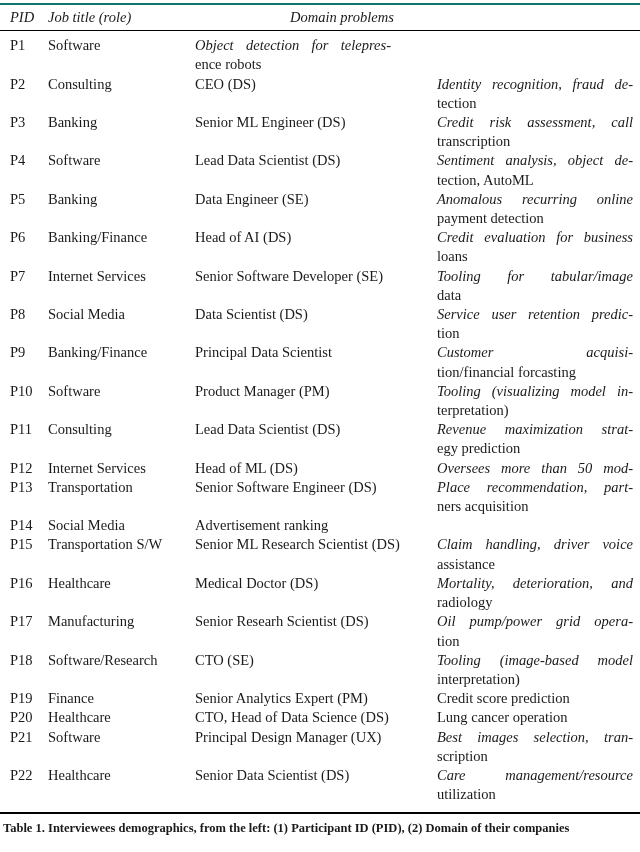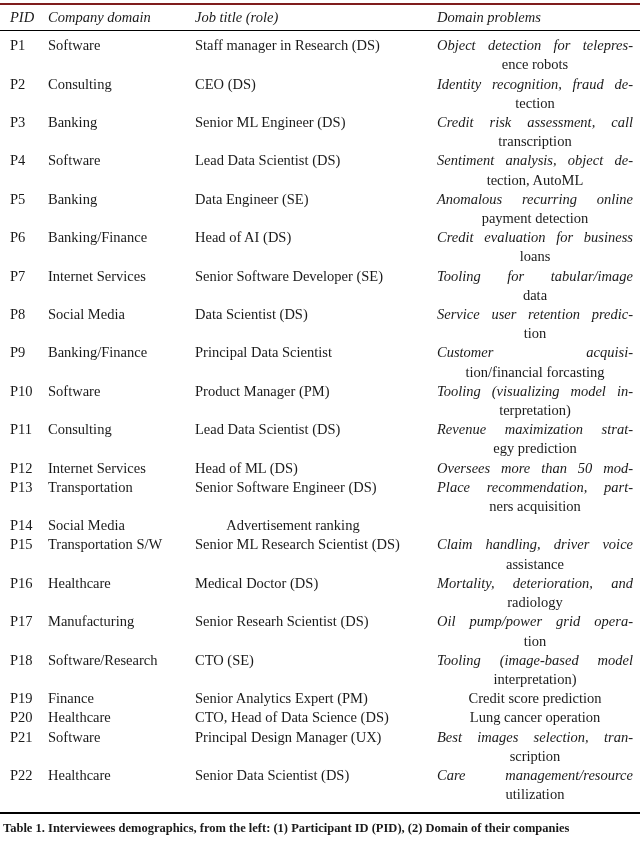--- a/index.html
+++ b/index.html
@@ -8,21 +8,21 @@
     width: 640px;
     height: 852px;
     overflow: hidden;
     background: #ffffff;
     color: #1a1a1a;
     font-family: "Liberation Serif", serif;
     font-size: 14.5px;
   }
   .demo-table {
     margin-top: 3px;
-    border-top: 2px solid #7f1d1d;
+    border-top: 2px solid #0f766e;
     border-bottom: 2.5px solid #000000;
   }
   .header-row {
     display: flex;
     border-bottom: 1px solid #000000;
     padding: 3px 7px 3px 10px;
     font-style: italic;
     line-height: 19px;
   }
   .table-body {
@@ -31,21 +31,21 @@
   .trow { display: flex; align-items: flex-start; }
   .cell {
     line-height: 19.2px;
     white-space: nowrap;
     overflow: visible;
   }
   .c1 { width: 38px;  flex: 0 0 38px;  }
   .c2 { width: 147px; flex: 0 0 147px; }
   .c3 { width: 242px; flex: 0 0 242px; }
   .c4 { width: 196px; flex: 0 0 196px; }
-  .line { line-height: 19.2px; white-space: nowrap; text-align: center; }
+  .line { line-height: 19.2px; white-space: nowrap; }
   .line.just {
     text-align: justify;
     text-align-last: justify;
     font-style: italic;
   }
   .caption {
     margin: 6px 2px 0 3px;
     font-weight: bold;
     font-size: 12.5px;
     line-height: 16px;
@@ -56,30 +56,28 @@
 </style>
 </head>
 <body>
 
 <div class="page">
 
   <div class="demo-table">
 
     <div class="header-row">
       <div class="cell c1">PID</div>
-      <div class="cell c2">Company domain</div>
       <div class="cell c3">Job title (role)</div>
       <div class="cell c4">Domain problems</div>
     </div>
 
     <div class="table-body">
   <div class="trow">
     <div class="cell c1">P1</div>
     <div class="cell c2">Software</div>
-    <div class="cell c3">Staff manager in Research (DS)</div>
     <div class="cell c4">
             <div class="line just">Object detection for telepres-</div>
             <div class="line">ence robots</div>
           </div>
   </div>
 
   <div class="trow">
     <div class="cell c1">P2</div>
     <div class="cell c2">Consulting</div>
     <div class="cell c3">CEO (DS)</div>

